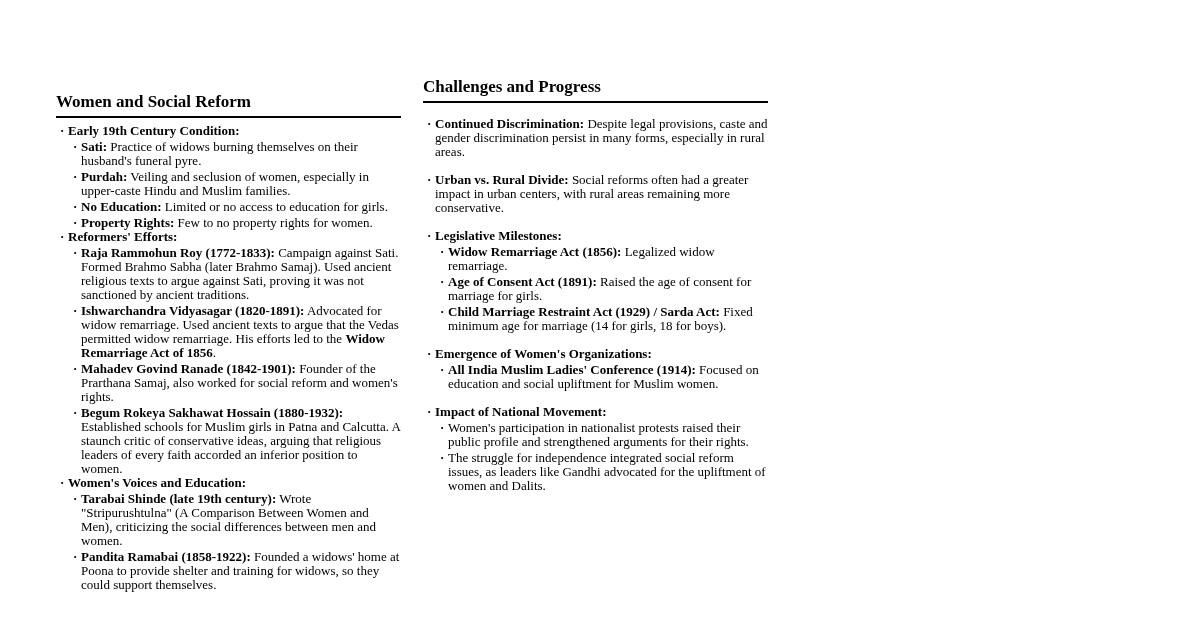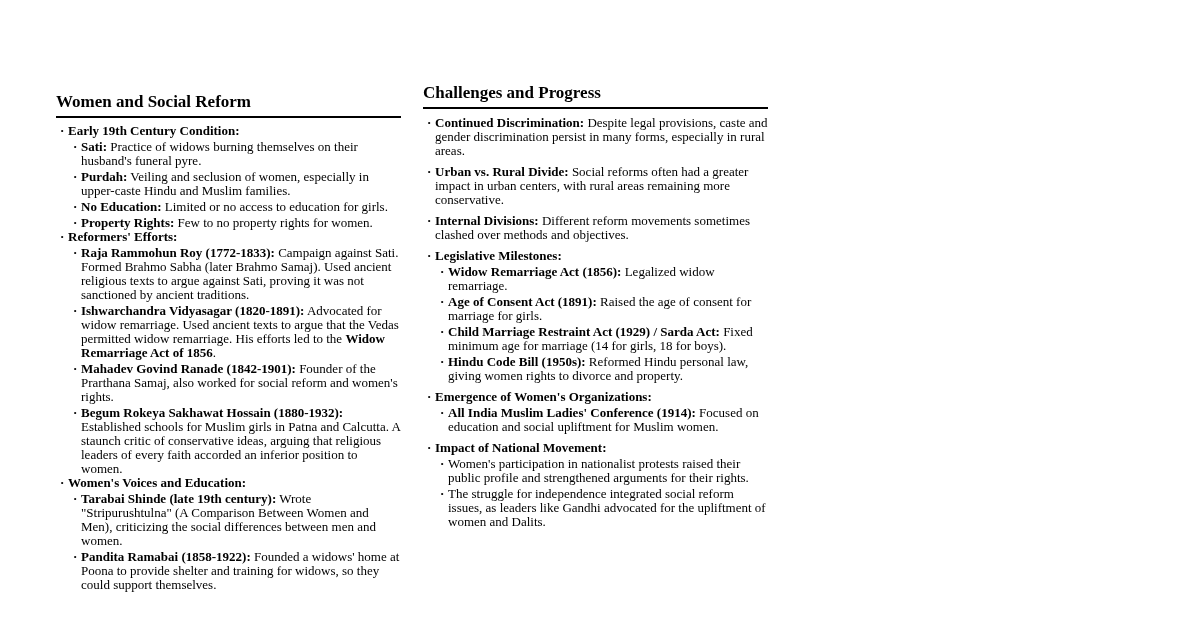--- a/index.html
+++ b/index.html
@@ -7,30 +7,30 @@
     width:1191px; height:626px;
     background:#ffffff;
     color:#000000;
     font-family:"Liberation Serif", serif;
     font-size:13px; line-height:14px;
     overflow:hidden;
     position:relative;
   }
   .col { position:absolute; width:345px; }
   #col-left  { left:56px;  top:92px; }
-  #col-right { left:423px; top:83px; }
+  #col-right { left:423px; top:77px; }
   .col-title {
     font-size:17px; line-height:19px; font-weight:bold;
     margin:0; padding:0 0 5px 0;
     border-bottom:2px solid #000;
   }
   .list { margin:0; padding:0; }
   .i1, .i2 { position:relative; }
   .i1 { padding-left:12px; margin-top:0; }
-  #col-right .i1 { margin-top:7px; }
+  #col-right .i1 { margin-top:14px; }
   .i2 { padding-left:13px; margin-top:2px; }
   .i1::before, .i2::before {
     content:"\00B7";
     position:absolute; left:4px; top:0;
     font-weight:bold;
   }
   .i2::before { left:5px; }
   #col-left .list { margin-top:6px; }
   #col-right .list { margin-top:0; }
   .t { font-weight:bold; }
@@ -65,27 +65,25 @@
 </div>
 
 <div class="col" id="col-right">
   <h1 class="col-title">Challenges and Progress</h1>
   <div class="list">
 
     <div class="i1"><span class="t">Continued Discrimination:</span> <span>Despite legal provisions, caste and gender discrimination persist in many forms, especially in rural areas.</span></div>
 
     <div class="i1"><span class="t">Urban vs. Rural Divide:</span> <span>Social reforms often had a greater impact in urban centers, with rural areas remaining more conservative.</span></div>
 
-    <div class="i1"><span class="t">Internal Divisions:</span> <span>Different reform movements sometimes clashed over methods and objectives.</span></div>
 
     <div class="i1"><span class="t">Legislative Milestones:</span>
       <div class="i2"><span class="t">Widow Remarriage Act (1856):</span> <span>Legalized widow remarriage.</span></div>
       <div class="i2"><span class="t">Age of Consent Act (1891):</span> <span>Raised the age of consent for marriage for girls.</span></div>
       <div class="i2"><span class="t">Child Marriage Restraint Act (1929) / Sarda Act:</span> <span>Fixed minimum age for marriage (14 for girls, 18 for boys).</span></div>
-      <div class="i2"><span class="t">Hindu Code Bill (1950s):</span> <span>Reformed Hindu personal law, giving women rights to divorce and property.</span></div>
     </div>
 
     <div class="i1"><span class="t">Emergence of Women's Organizations:</span>
       <div class="i2"><span class="t">All India Muslim Ladies' Conference (1914):</span> <span>Focused on education and social upliftment for Muslim women.</span></div>
     </div>
 
     <div class="i1"><span class="t">Impact of National Movement:</span>
       <div class="i2"><span>Women's participation in nationalist protests raised their public profile and strengthened arguments for their rights.</span></div>
       <div class="i2"><span>The struggle for independence integrated social reform issues, as leaders like Gandhi advocated for the upliftment of women and Dalits.</span></div>
     </div>

